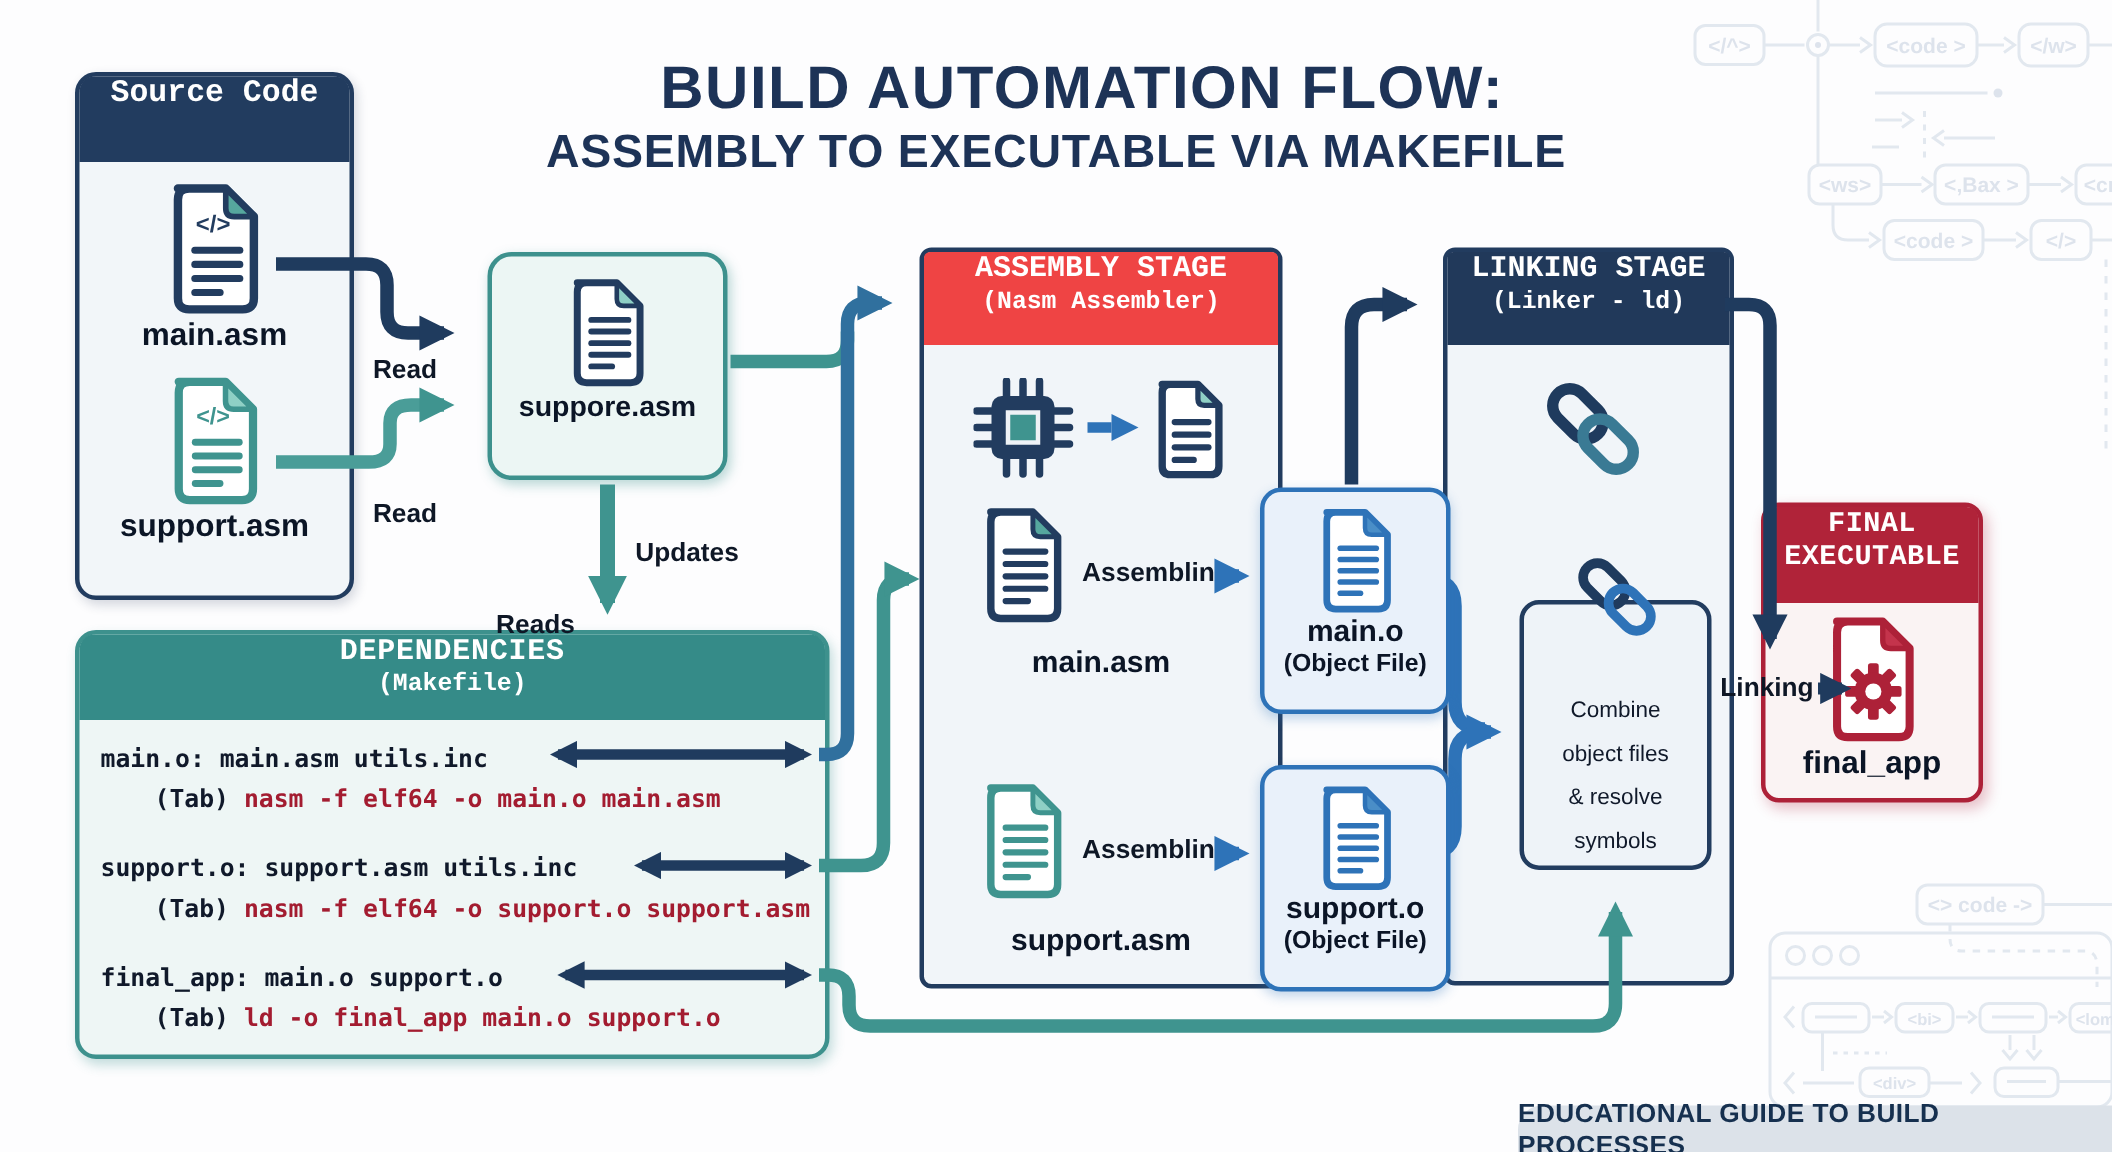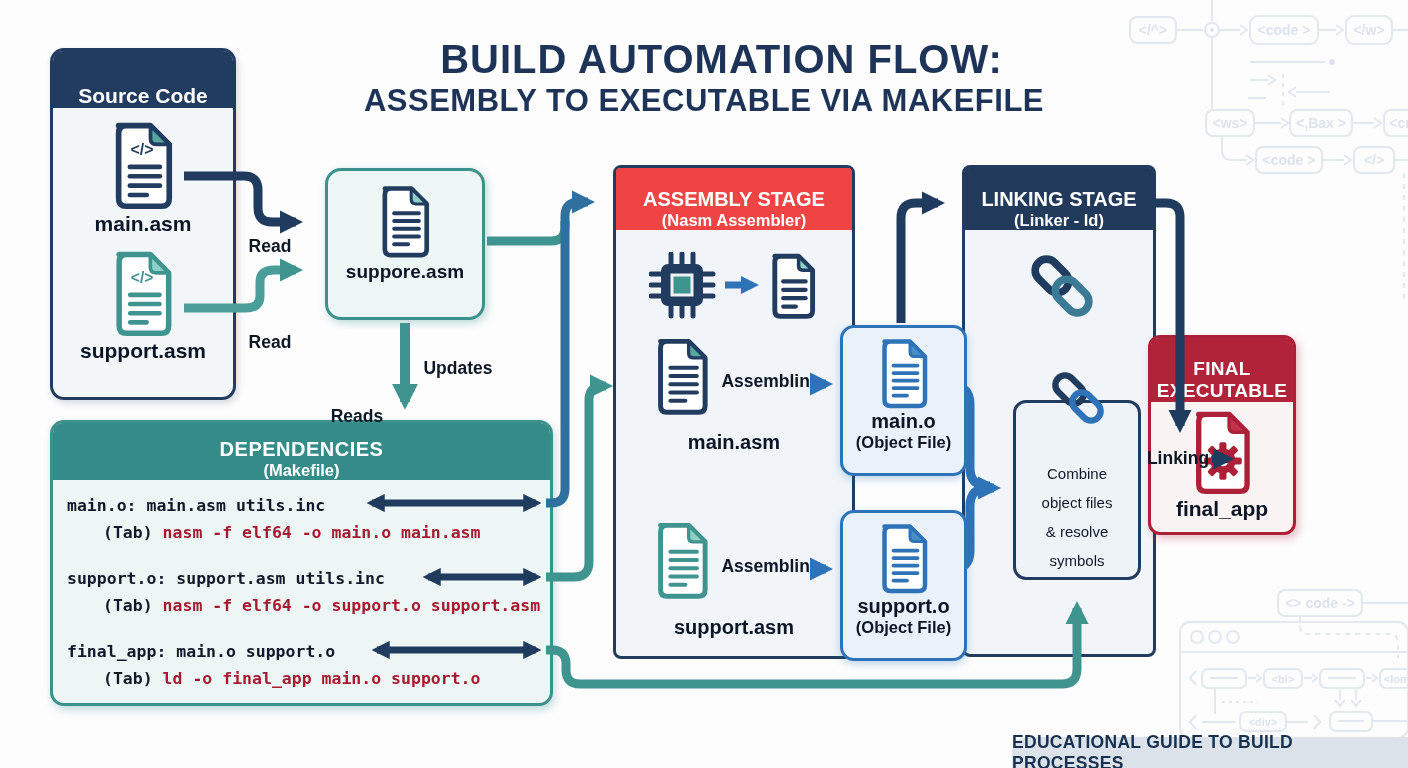--- a/index.html
+++ b/index.html
@@ -8,22 +8,22 @@
   .abs{position:absolute;box-sizing:border-box;}
   svg{display:block;}
 
   
   .title{left:0;right:0;top:36px;text-align:center;color:#1d3357;}
   .title .l1{font-size:40px;font-weight:700;letter-spacing:1px;line-height:46px;padding-left:35px;}
   .title .l2{font-size:31px;font-weight:700;letter-spacing:.5px;line-height:38px;}
 
   
   .panel{border-style:solid;border-width:3px;background:#f2f6f9;}
-  .phead{display:flex;flex-direction:column;align-items:center;justify-content:flex-end;
-         color:#ffffff;text-align:center;}
+  .phead{display:flex;flex-direction:column;align-items:center;justify-content:flex-start;
+         color:#ffffff;text-align:center;font-family:Liberation Mono, monospace;}
   .phead .h1{font-weight:700;}
   .phead .h2{font-weight:700;}
 
   
   .src{left:50px;top:48px;width:186px;height:352px;border-color:#223c5f;border-radius:14px;
        box-shadow:2px 3px 7px rgba(25,45,75,.18);display:flex;flex-direction:column;align-items:center;}
   .src .phead{width:100%;height:57px;background:#223c5f;border-radius:10px 10px 0 0;}
   .src .phead .h1{font-size:21px;}
   .filelabel{font-size:21px;font-weight:700;color:#0b1526;text-align:center;margin-top:2px;}
 
@@ -61,21 +61,21 @@
   .objbox .nm{font-size:20px;font-weight:700;color:#0b1526;margin-top:1px;}
   .objbox .tp{font-size:16.5px;font-weight:700;color:#0b1526;}
 
   
   .combine{left:1013px;top:400px;width:128px;height:180px;background:#eef3f8;border:3px solid #223c5f;
            border-radius:13px;}
   .combine .txt{margin-top:56px;text-align:center;font-size:15px;font-weight:400;color:#10192a;line-height:29px;}
   .combine .txt span{display:block;}
 
   
-  .final{left:1148px;top:335px;width:148px;height:200px;background:#faf3f3;border-color:#ad2138;
+  .final{left:1174px;top:335px;width:148px;height:200px;background:#faf3f3;border-color:#ad2138;
          border-radius:12px;box-shadow:3px 4px 9px rgba(173,33,56,.28);
          display:flex;flex-direction:column;align-items:center;}
   .final .phead{width:100%;height:64px;background:#b02339;border-radius:8px 8px 0 0;line-height:22px;}
   .final .phead .h1,.final .phead .h2{font-size:19px;letter-spacing:.3px;}
   .final .filelabel{font-size:21px;}
 
   
   .flowlabel{font-size:17.5px;font-weight:700;color:#0e1726;text-align:center;}
 
   

